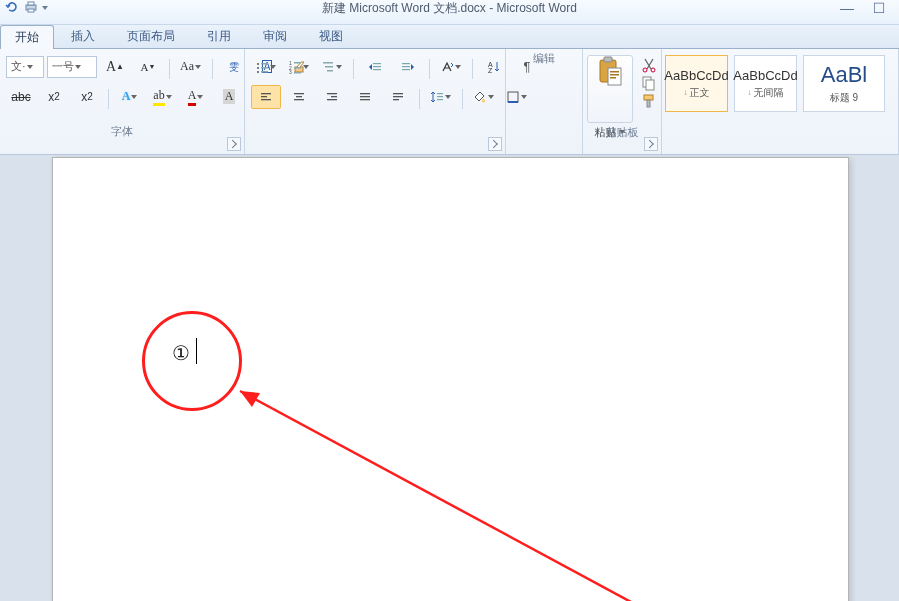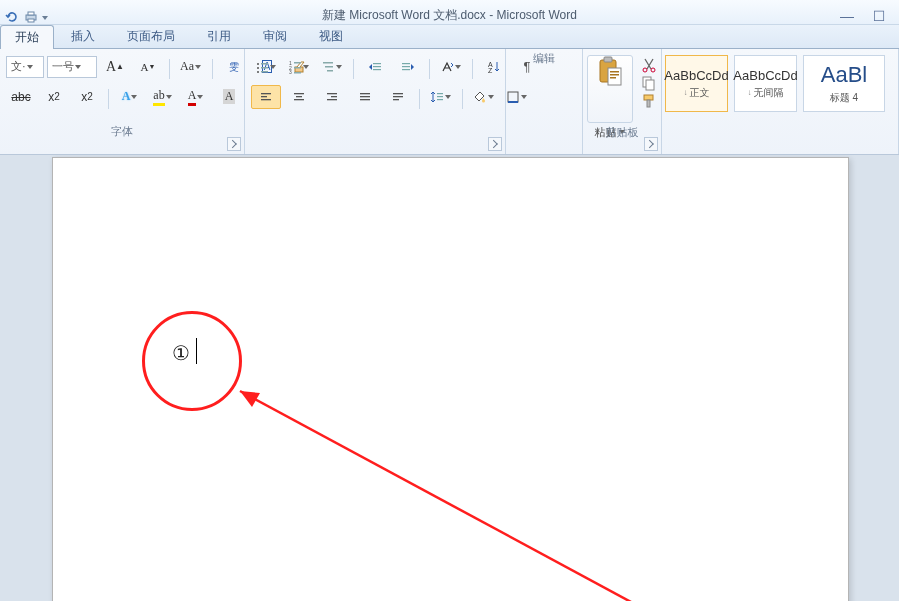--- a/index.html
+++ b/index.html
@@ -1,17 +1,17 @@
 <!DOCTYPE html>
 <html><head>
 <meta charset="utf-8">
 <style>
   html,body{margin:0;padding:0;font-family:"Microsoft YaHei","Segoe UI",Arial,sans-serif;font-size:12px;background:#fff;color:#333;width:899px;height:601px;overflow:hidden;}
   
-  .titlebar{height:24px;background:linear-gradient(#f7fbff,#e8f1fb);border-bottom:1px solid #c9d8e8;display:flex;align-items:flex-end;position:relative;}
+  .titlebar{height:24px;background:linear-gradient(#f7fbff,#e8f1fb);border-bottom:1px solid #c9d8e8;display:flex;align-items:flex-start;position:relative;}
   .tb-left{display:flex;align-items:center;gap:6px;padding-left:4px;}
   .tb-icon{width:14px;height:14px;display:flex;align-items:center;justify-content:center;}
   .tb-drop{width:6px;height:6px;position:relative;margin-left:-2px;}
   .tb-drop::after{content:"";position:absolute;left:0;top:2px;border-left:3px solid transparent;border-right:3px solid transparent;border-top:4px solid #6a7e96;}
   .tb-title{position:absolute;left:0;right:0;text-align:center;font-size:12px;color:#4c5b6e;}
   .tb-right{margin-left:auto;display:flex;gap:12px;padding-right:10px;color:#5b7299;font-size:14px;}
   .tb-btn{width:20px;text-align:center;cursor:default;}
   
   .tabrow{height:23px;background:linear-gradient(#eaf2fb,#dde9f6);display:flex;align-items:flex-end;border-bottom:1px solid #9bb1c9;padding-left:0;}
   .tab{padding:3px 14px 3px;font-size:12px;color:#3c5a84;border:1px solid transparent;border-bottom:none;margin-right:2px;}
@@ -349,21 +349,21 @@
       <div class="style-item">
         <div class="style-prev">AaBbCcDd</div>
         <div class="style-name">
             <span class="arrow">↓</span>
             <span>无间隔</span>
           </div>
       </div>
       <div class="style-item" style="width:80px">
         <div class="style-prev big">AaBl</div>
         <div class="style-name">
-            <span>标题 4</span>
+            <span>标题 9</span>
           </div>
       </div>
     </div>
   </div>
 
 </div>
 
 <div class="docarea">
   <div class="page"></div>
   <div class="docnum">①</div>

